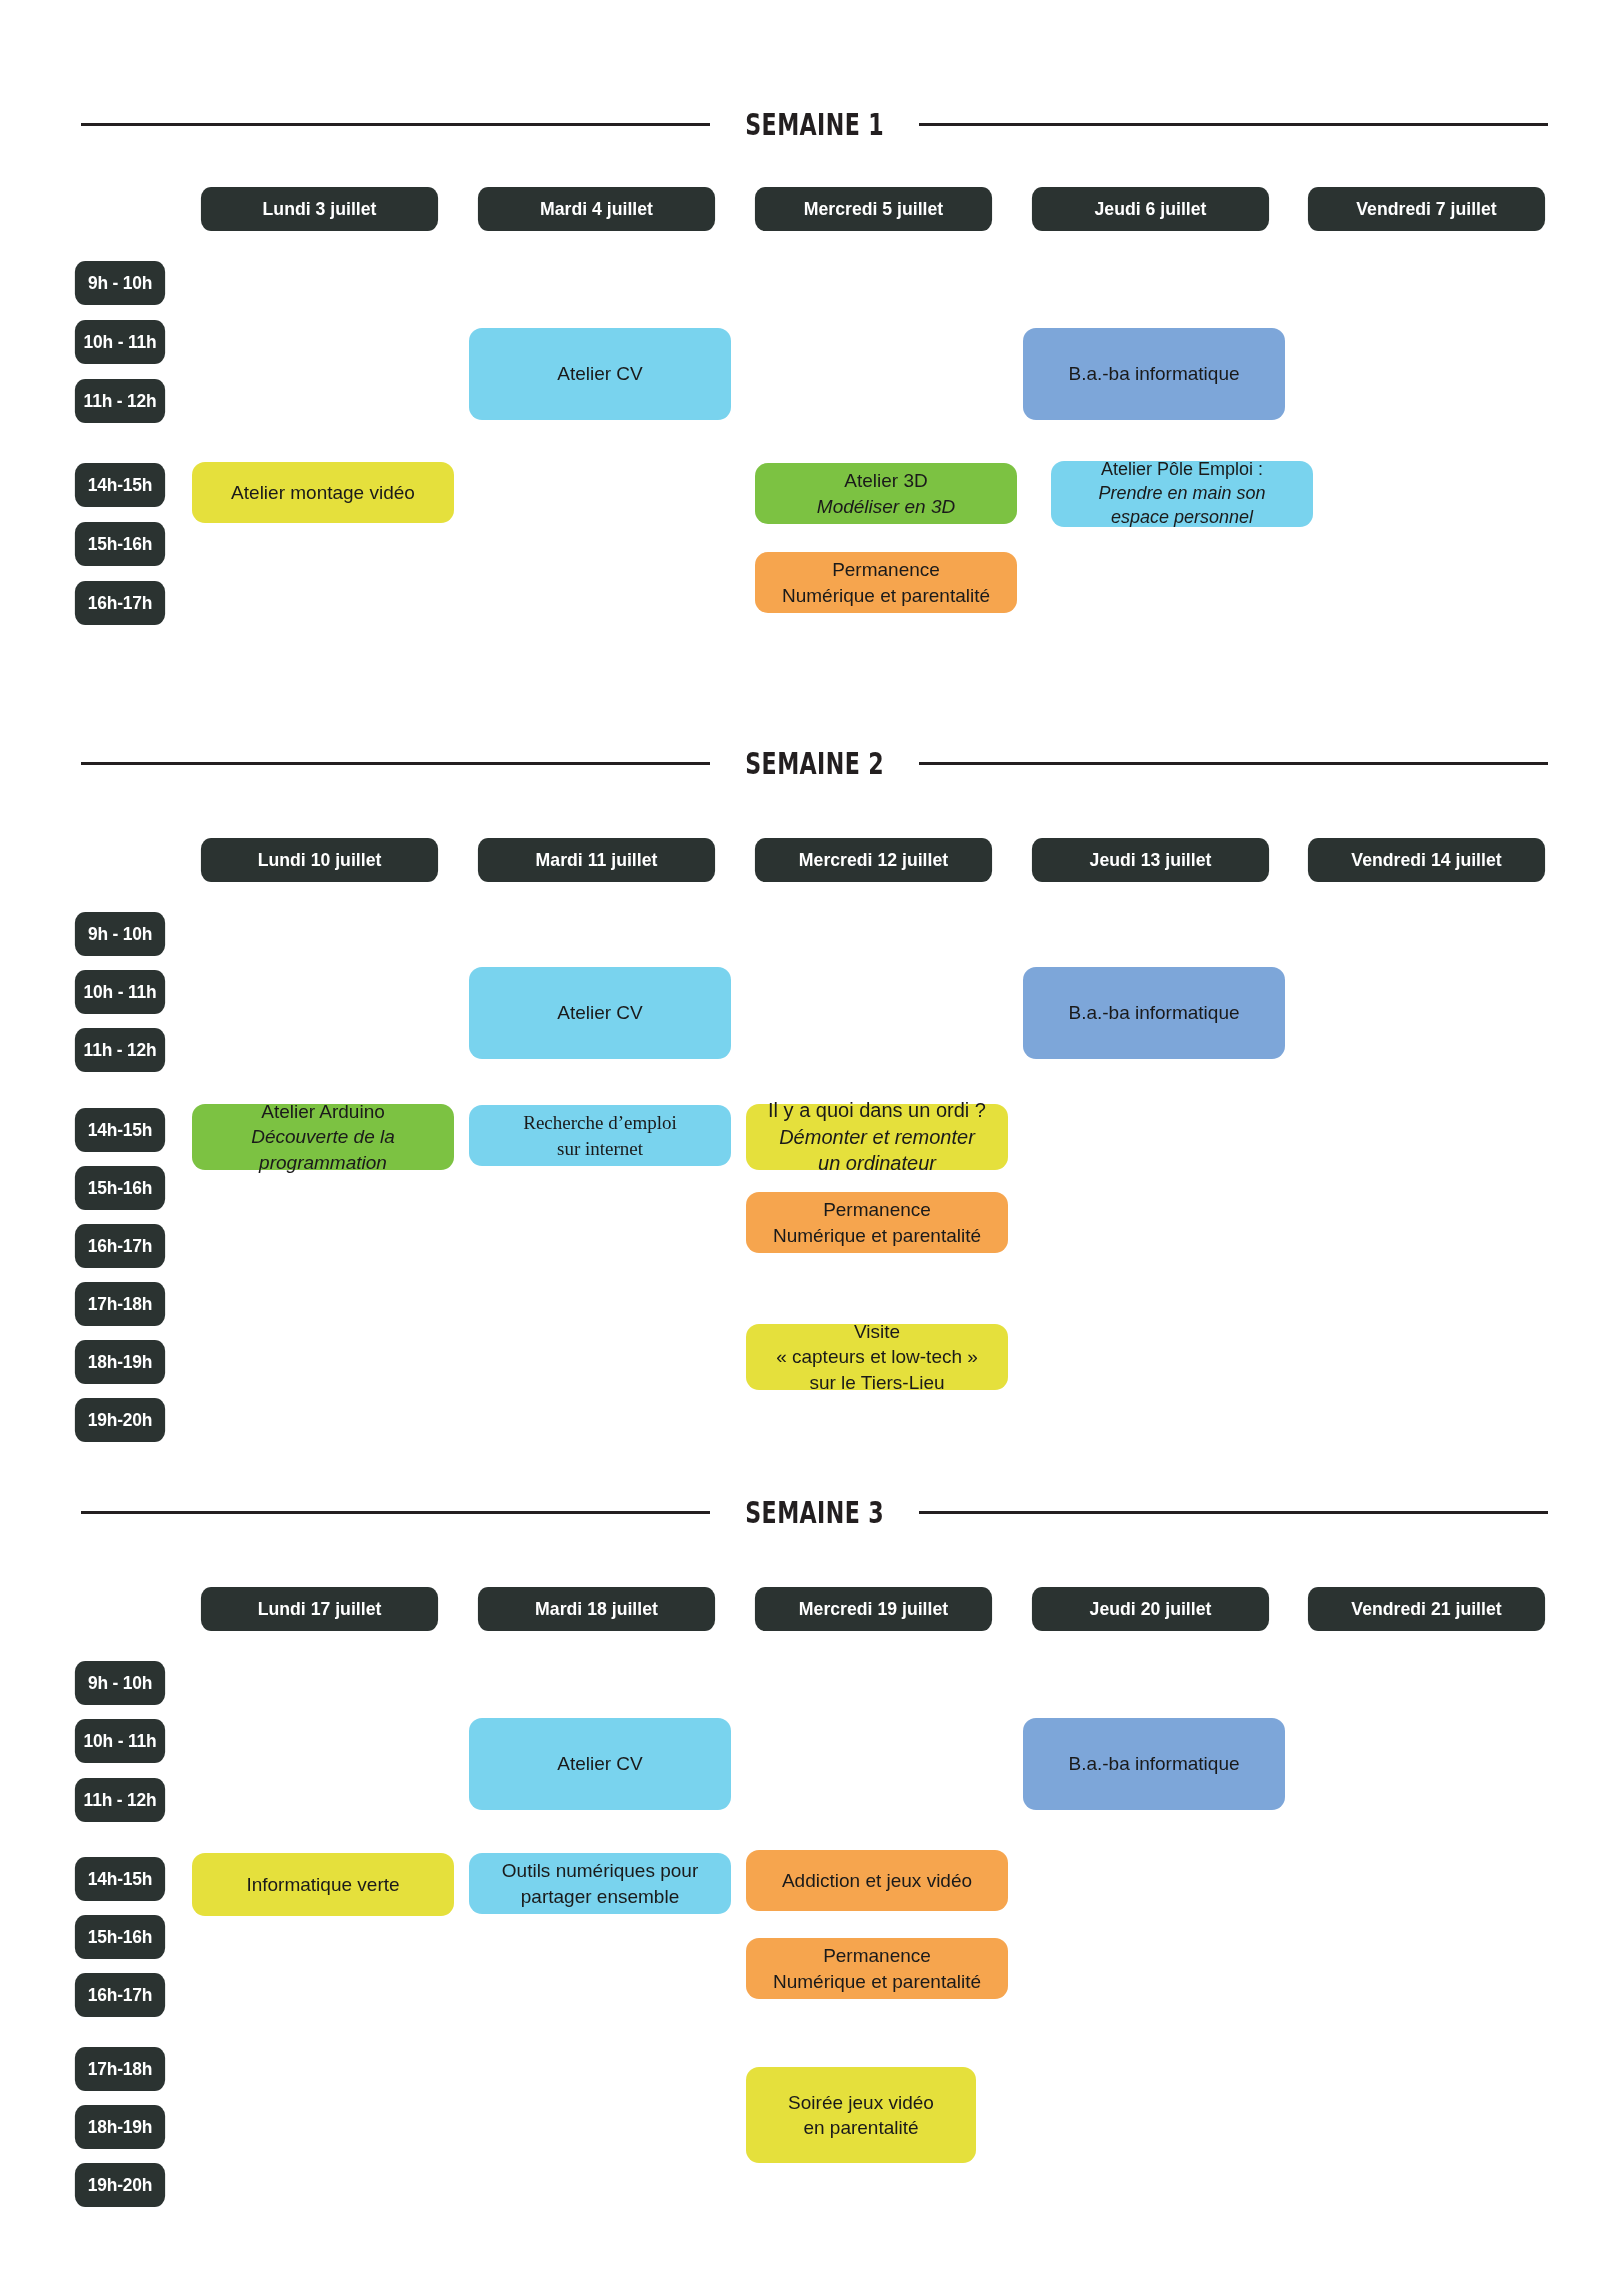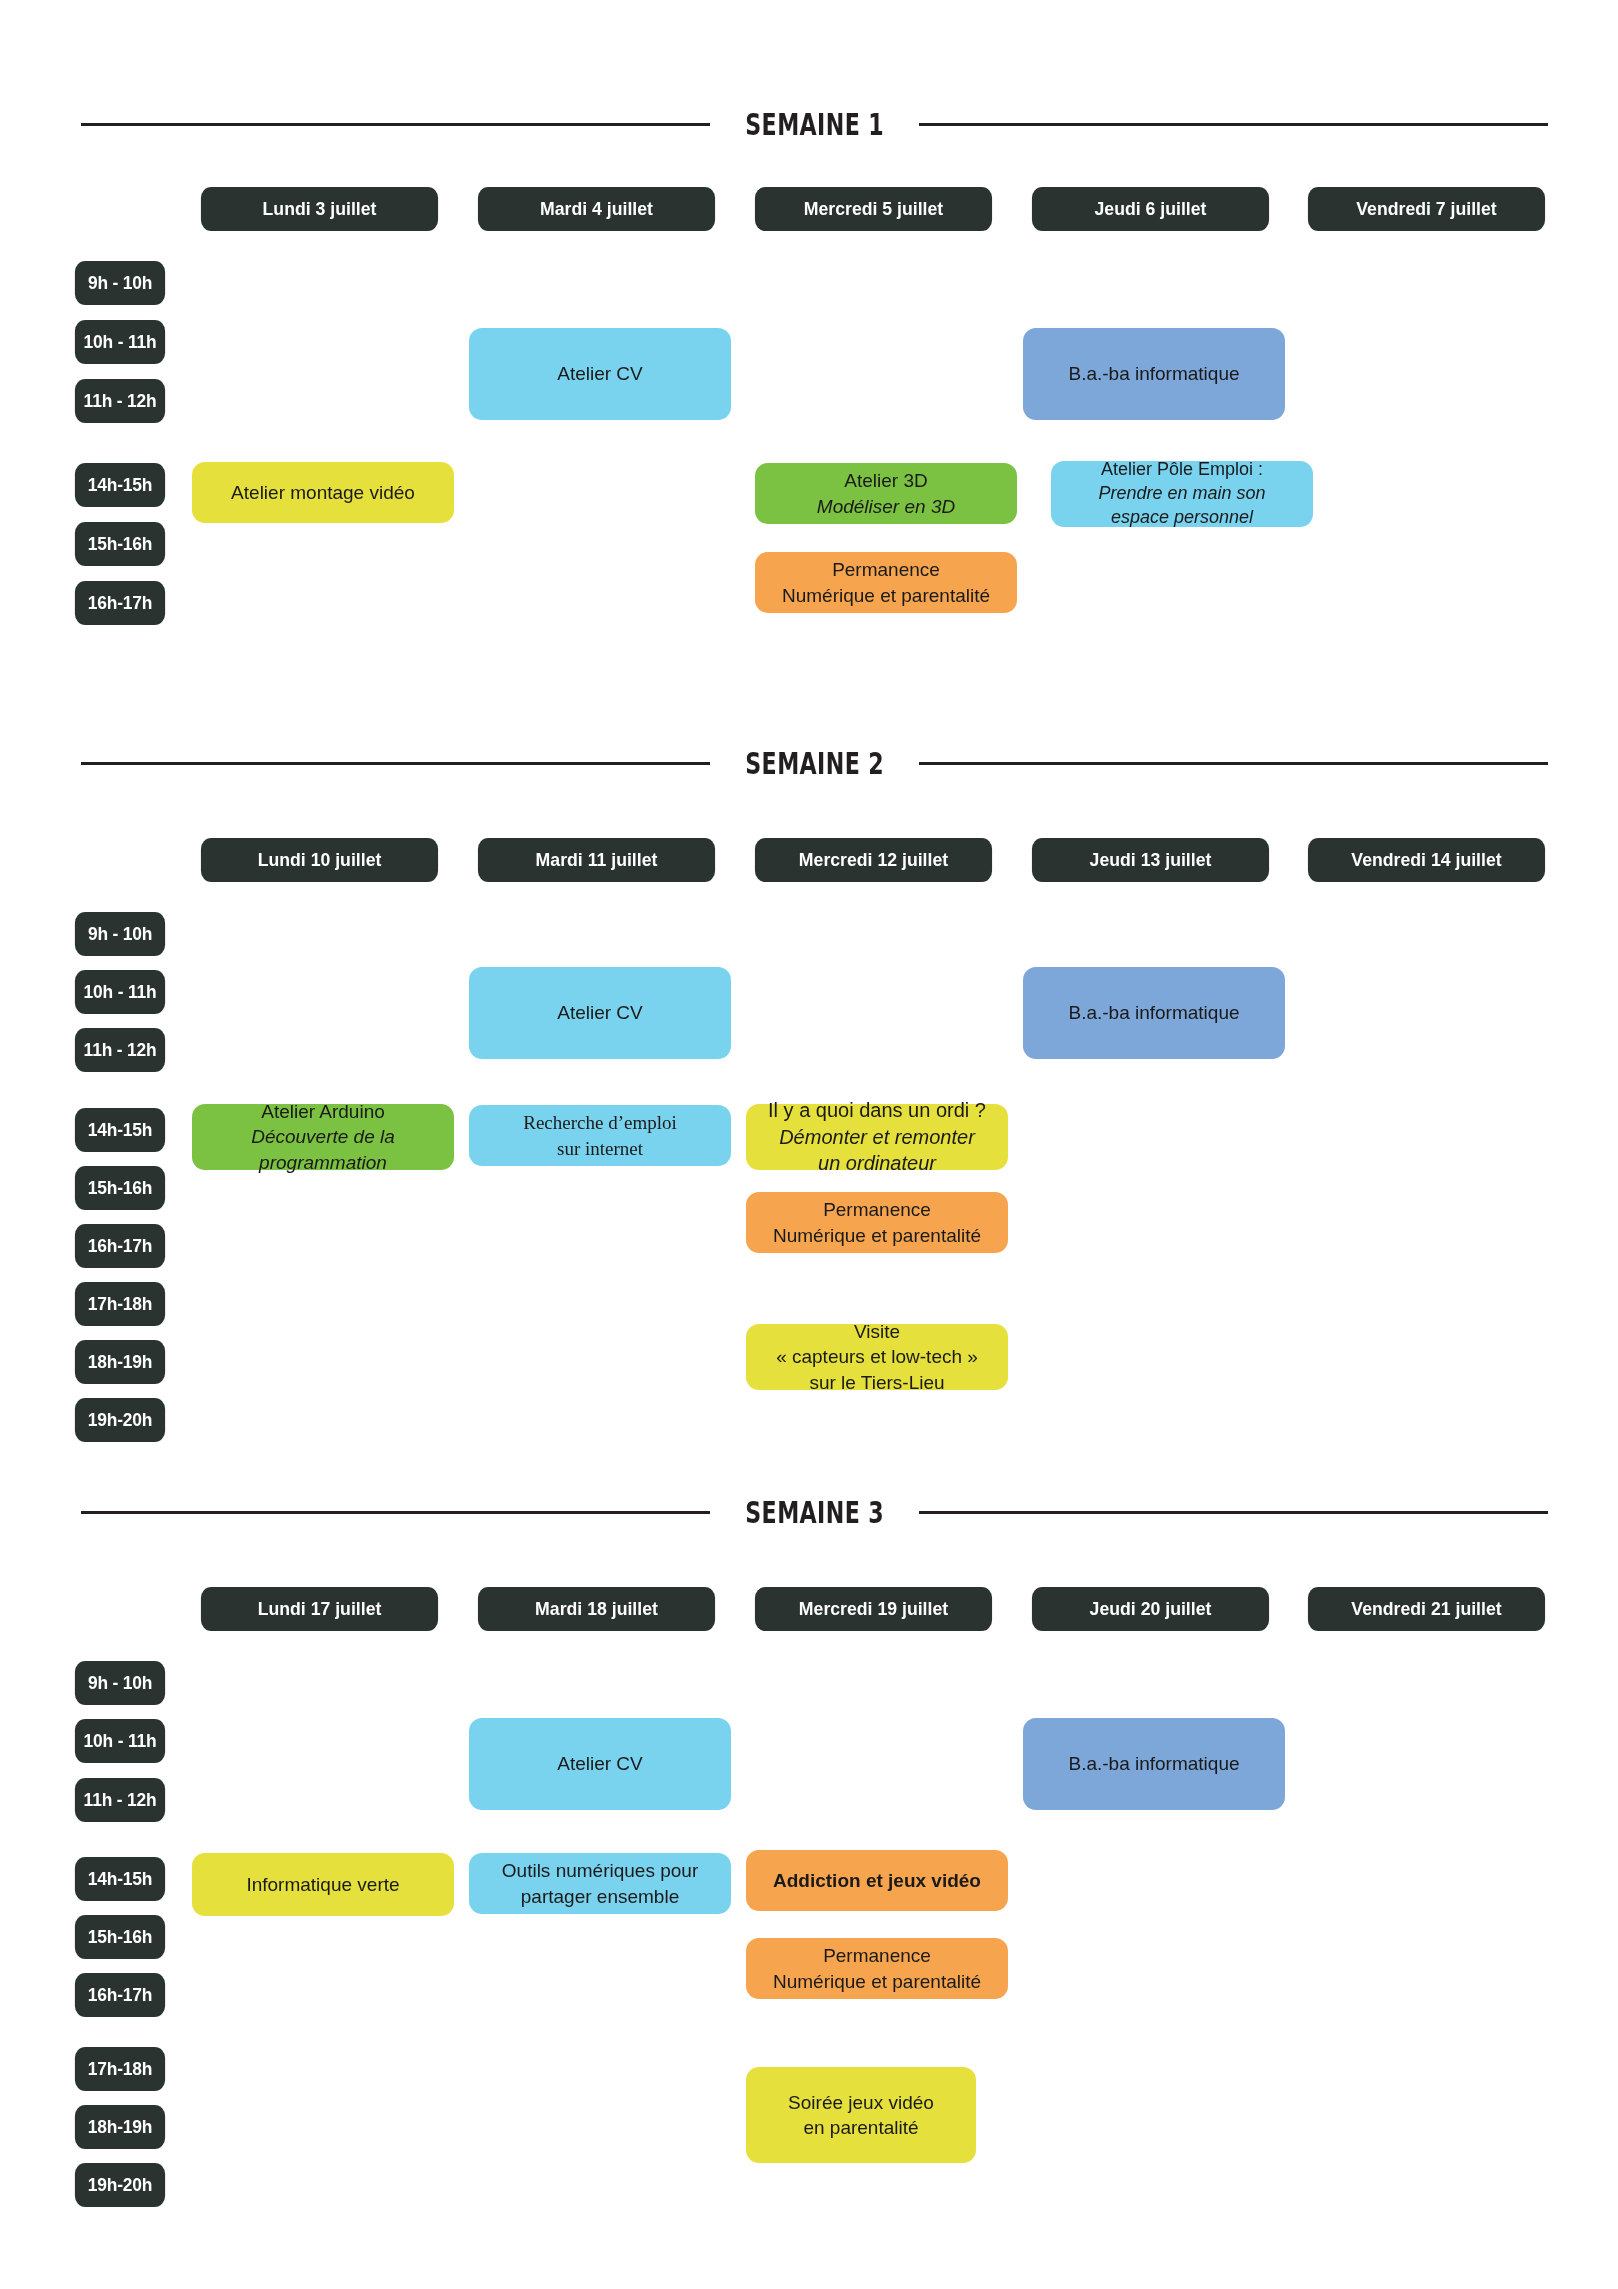--- a/index.html
+++ b/index.html
@@ -237,21 +237,21 @@
 
   <div class="event" style="left:469px;top:1718px;width:262px;height:92px;background:#79d3ee;">
     <span class="l1">Atelier CV</span>
   </div>
 
   <div class="event plain" style="left:469px;top:1853px;width:262px;height:61px;background:#79d3ee;">
     <span class="l1">Outils numériques pour</span>
     <span class="l2">partager ensemble</span>
   </div>
 
-  <div class="event" style="left:746px;top:1850px;width:262px;height:61px;background:#f6a54e;font-weight:bold;">
+  <div class="event" style="left:746px;top:1850px;width:262px;height:61px;background:#f6a54e;">
     <span class="l1">Addiction et jeux vidéo</span>
   </div>
 
   <div class="event plain" style="left:746px;top:1938px;width:262px;height:61px;background:#f6a54e;">
     <span class="l1">Permanence</span>
     <span class="l2">Numérique et parentalité</span>
   </div>
 
   <div class="event plain" style="left:746px;top:2067px;width:230px;height:96px;background:#e5e03c;">
     <span class="l1">Soirée jeux vidéo</span>

